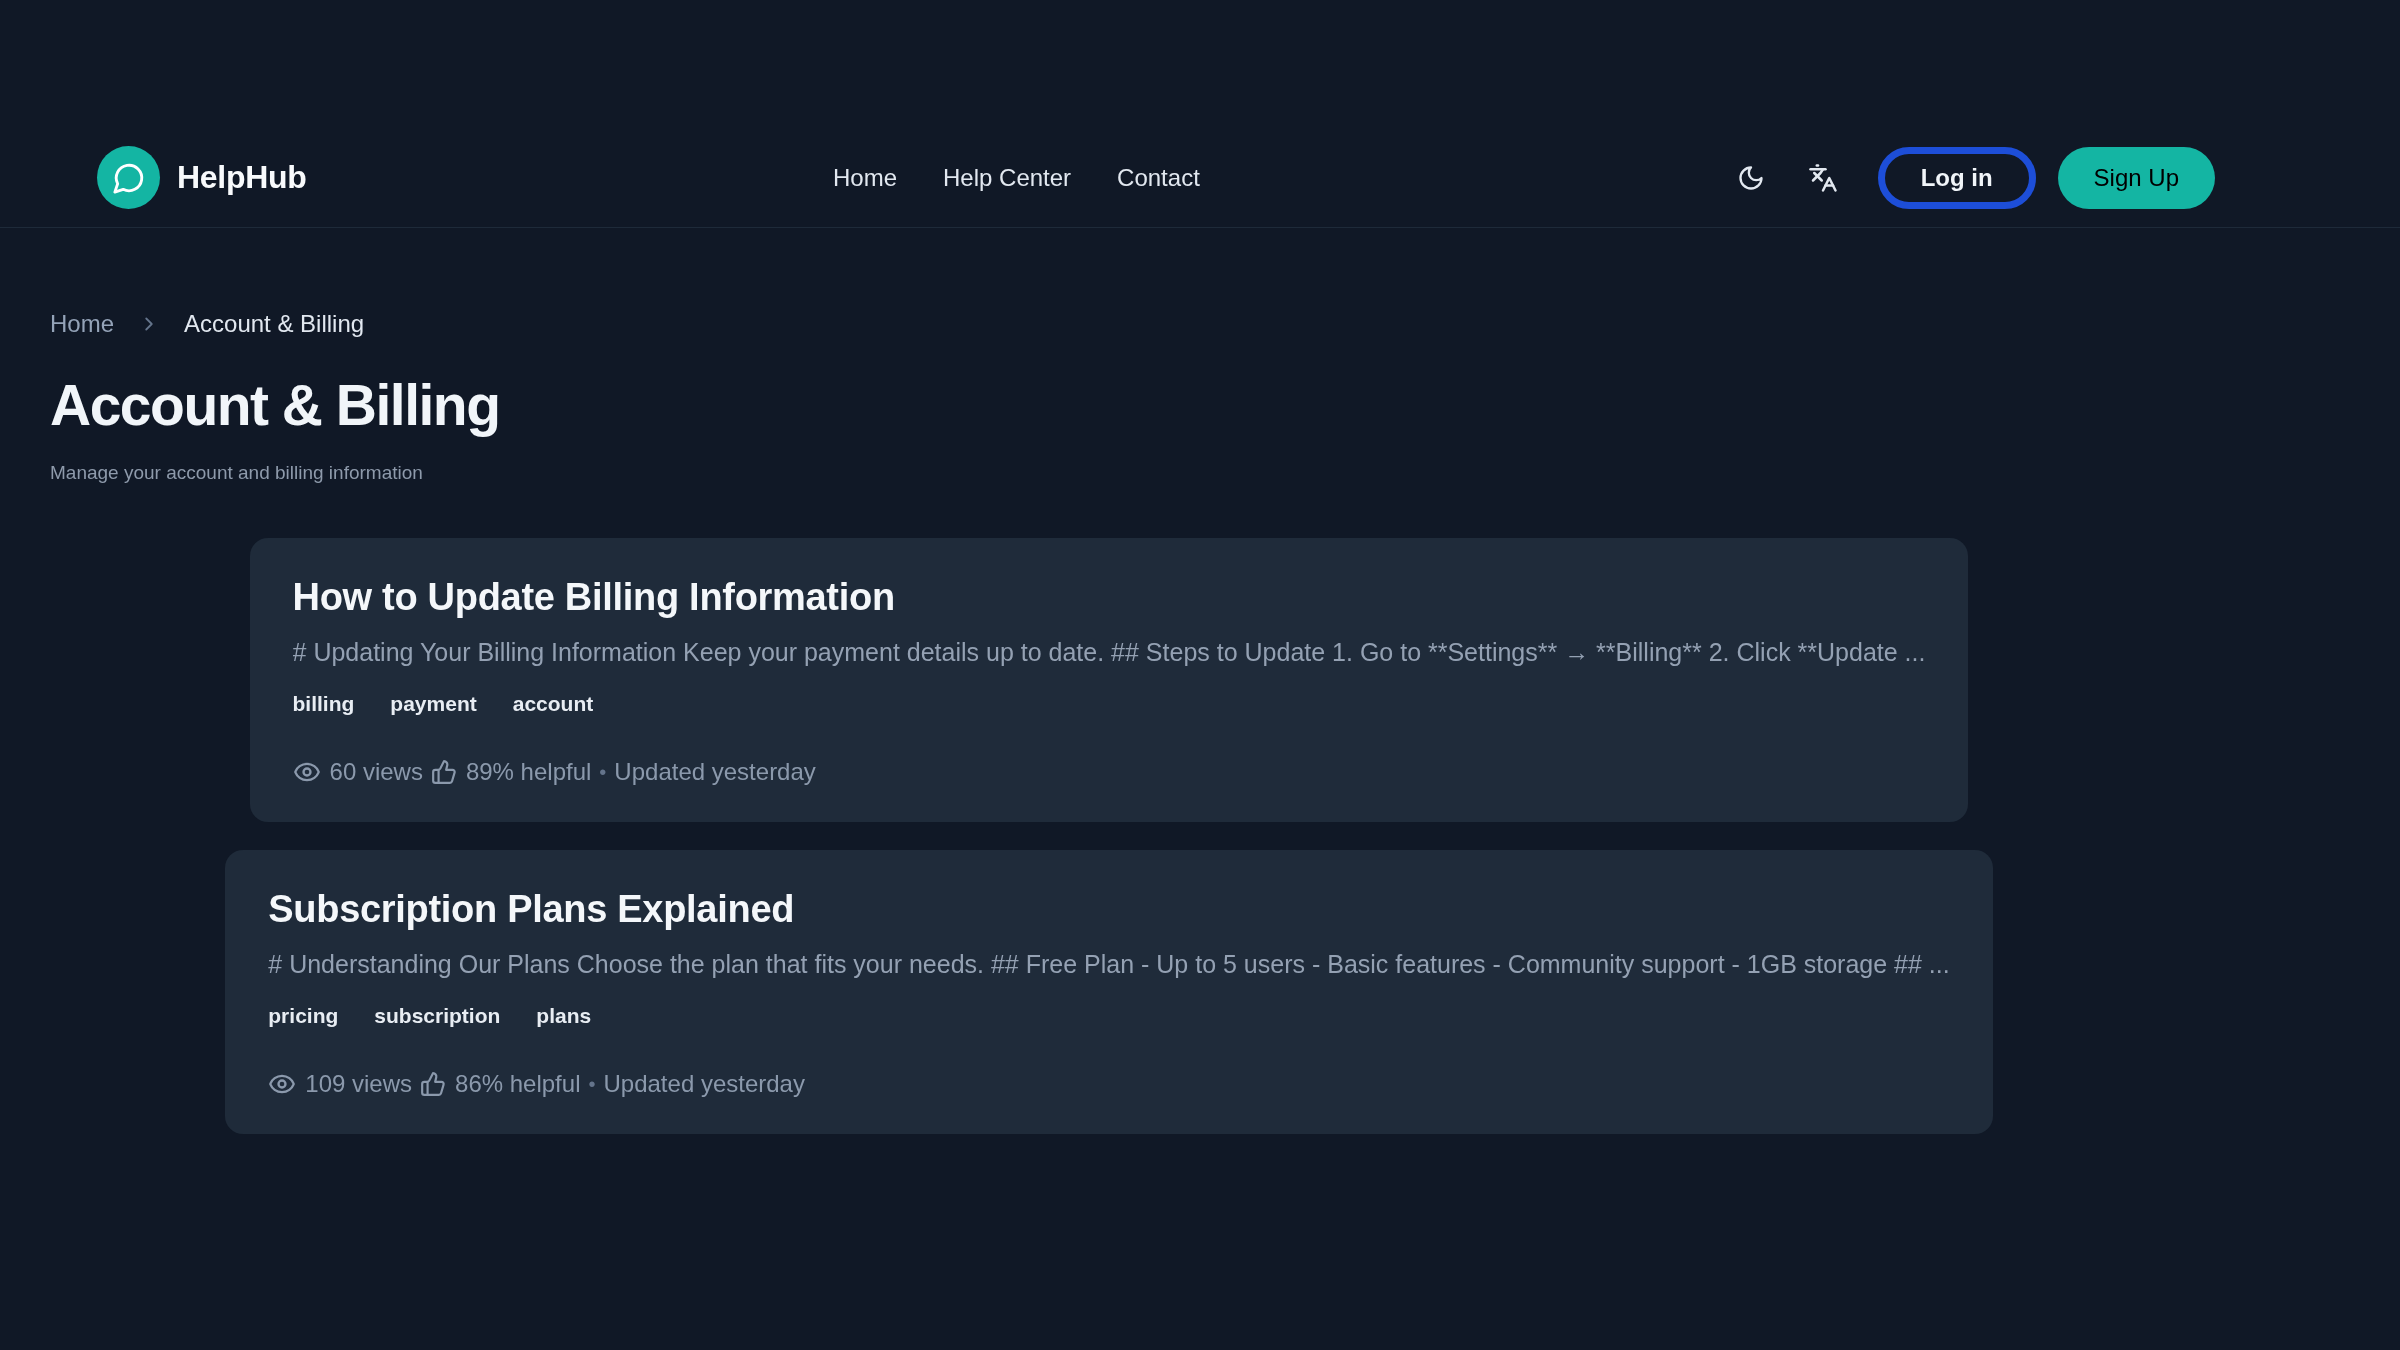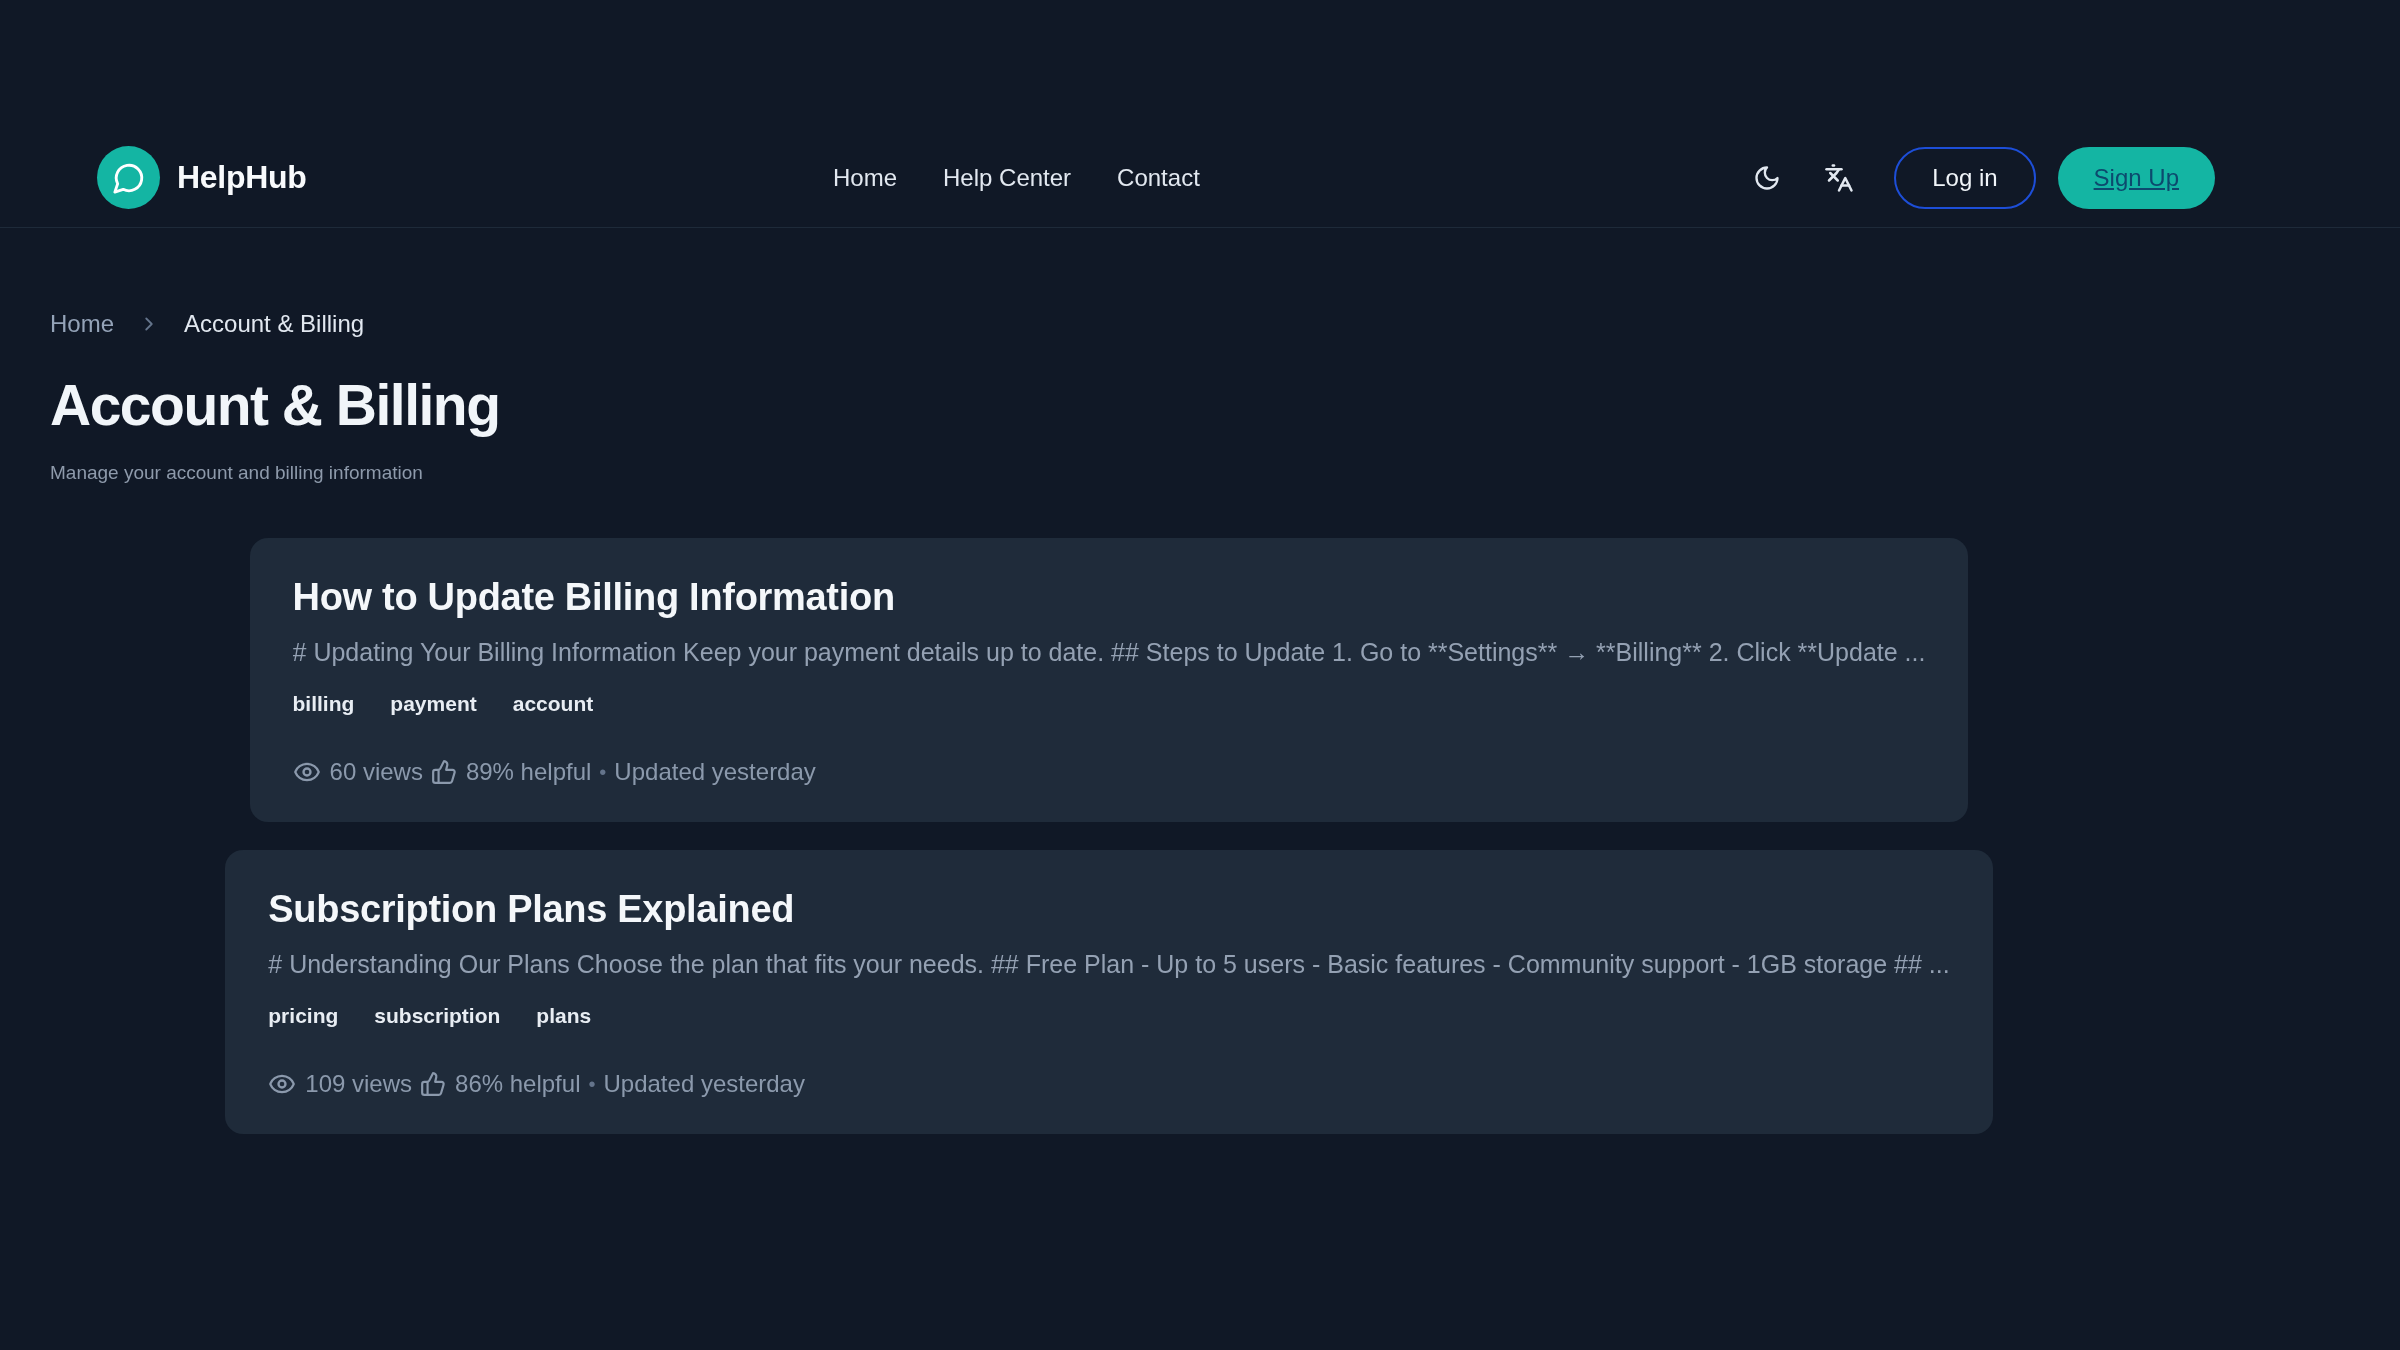--- a/index.html
+++ b/index.html
@@ -55,26 +55,26 @@
     width:42px;height:42px;border:none;background:transparent;
     display:flex;align-items:center;justify-content:center;cursor:pointer;
     color:#e2e8f0;
   }
   .btn{
     height:62px;border-radius:31px;font-size:24px;cursor:pointer;
     display:flex;align-items:center;justify-content:center;
     font-family:inherit;white-space:nowrap;
   }
   .btn-outline{
-    background:transparent;border:2px solid #1d4ed8;color:#f1f5f9;
-    padding:0 36px;font-weight:400;margin-left:4px;
+    background:transparent;border:7px solid #1d4ed8;color:#f1f5f9;
+    padding:0 36px;font-weight:700;margin-left:4px;
   }
   .btn-solid{
-    background:var(--accent);border:none;color:#0c4a6e;
-    padding:0 36px;font-weight:500;margin-left:-8px;text-decoration:underline;
+    background:var(--accent);border:none;color:#000000;
+    padding:0 36px;font-weight:500;margin-left:-8px;
   }
   
   .main{
     margin-left:50px;width:2118px;
   }
   .breadcrumb{
     margin-top:82px;
     display:flex;align-items:center;gap:24px;
     font-size:24px;
   }

